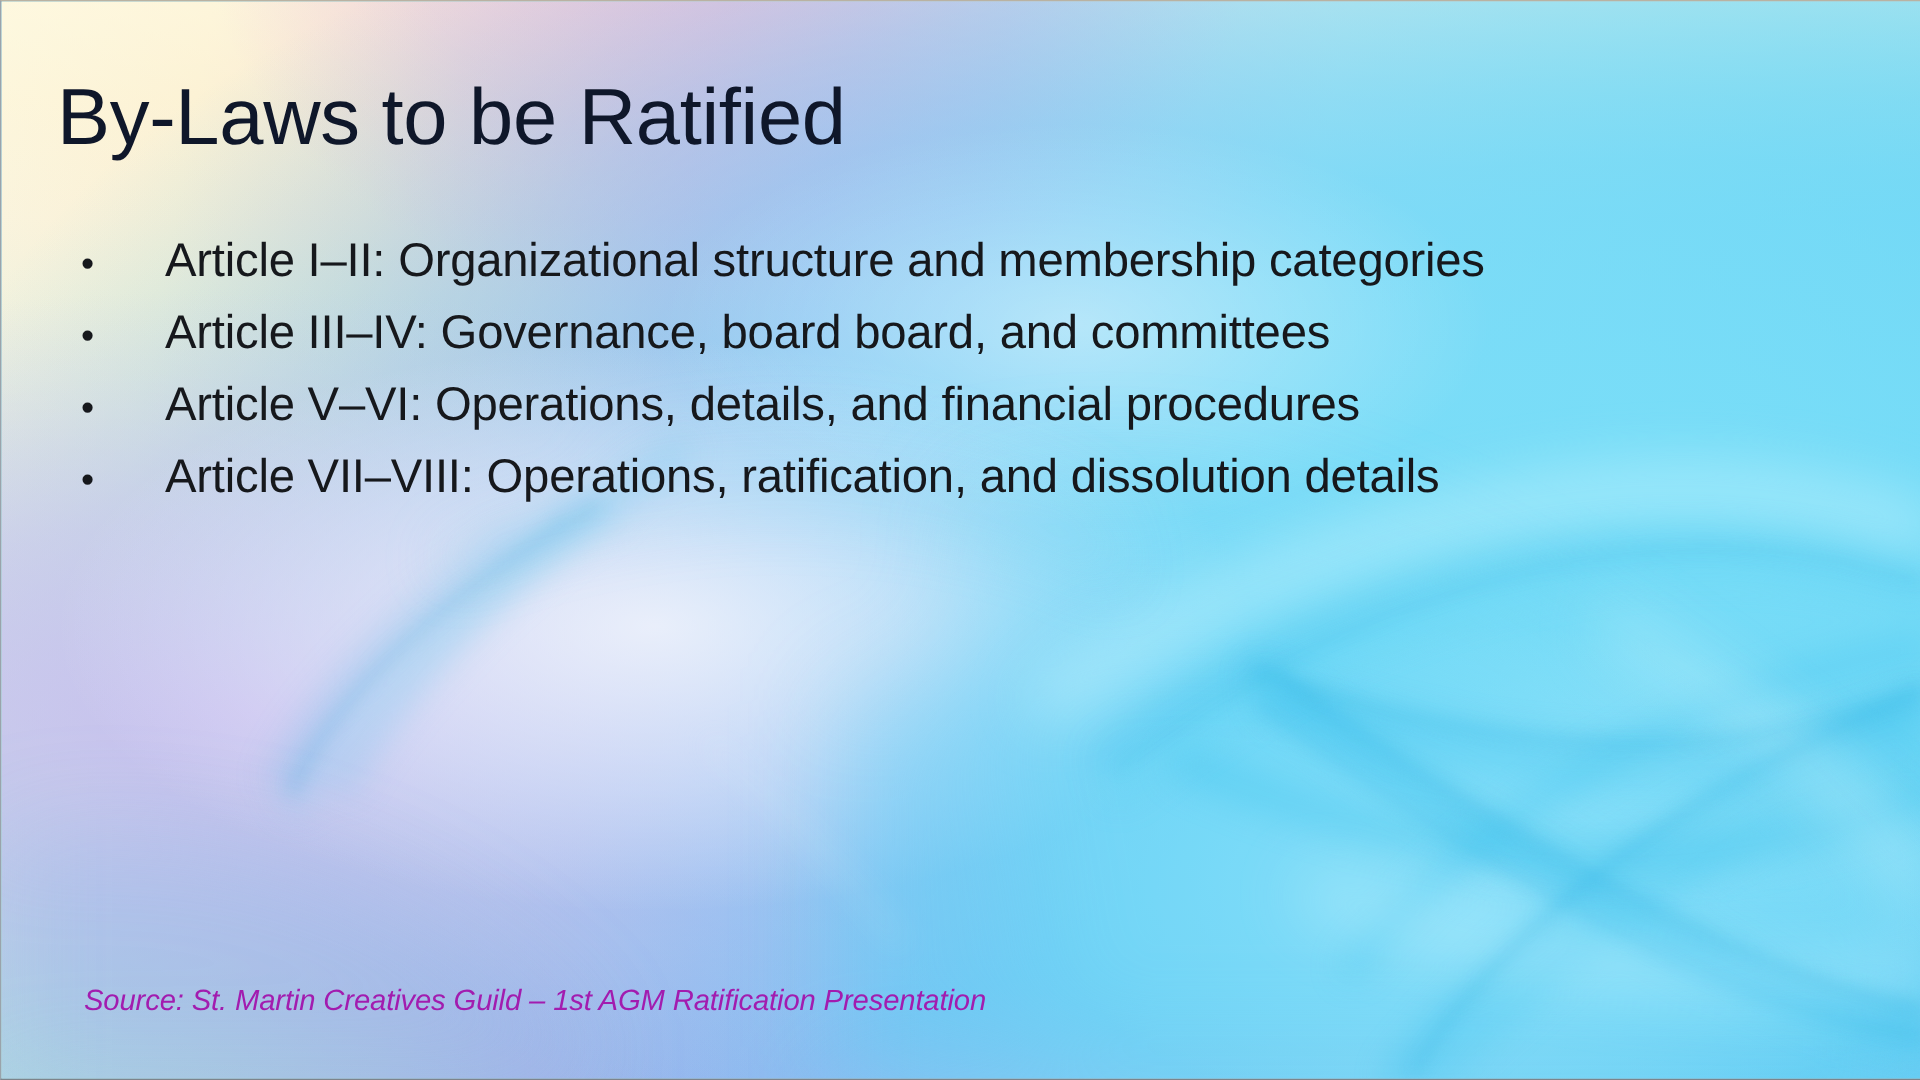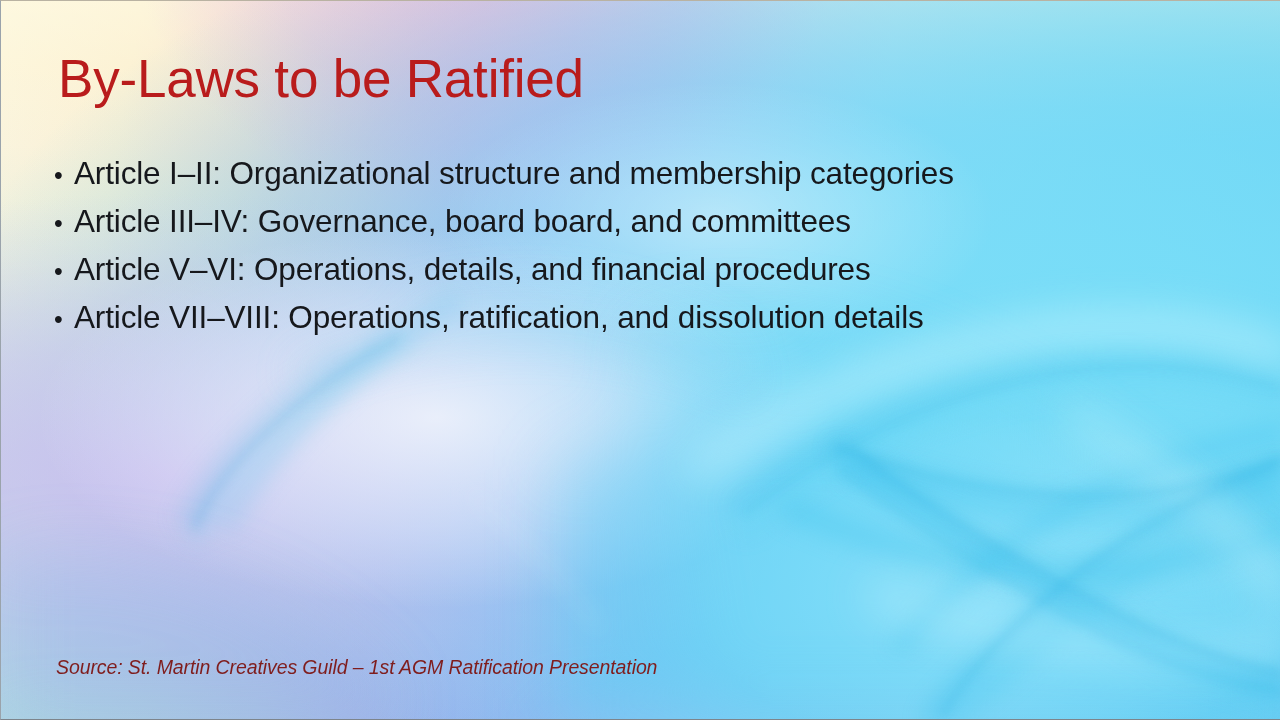--- a/index.html
+++ b/index.html
@@ -134,29 +134,29 @@
   .soft-blur-4 { filter: blur(34px); }
 
   
   .content {
     position: absolute;
     inset: 0;
   }
 
   .slide-title {
     position: absolute;
-    left: 57px;
+    left: 37px;
     top: 50px;
     width: 1100px;
     font-family: "Liberation Sans Narrow", "Liberation Sans", sans-serif;
     font-size: 53px;
     font-weight: 400;
     letter-spacing: -0.2px;
     line-height: 1.05;
-    color: #b91c1c;
+    color: #0f172a;
     white-space: nowrap;
   }
 
   .bullet-list {
     position: absolute;
     left: 53px;
     top: 154px;
     width: 1150px;
   }
 
@@ -175,31 +175,32 @@
   .bullet-glyph {
     width: 20px;
     flex: 0 0 20px;
     font-size: 25px;
     line-height: 1;
     color: #16181c;
   }
 
   .bullet-text {
     flex: 0 0 auto;
+    margin-left: 36px;
   }
 
   .source-note {
     position: absolute;
     left: 55px;
     top: 655px;
     font-family: "Liberation Sans Narrow", "Liberation Sans", sans-serif;
     font-size: 19.5px;
     font-style: italic;
     font-weight: 400;
-    color: #7f1d1d;
+    color: #a21caf;
     letter-spacing: -0.1px;
     white-space: nowrap;
   }
 </style>
 </head>
 <body>
 
 <div class="slide">
 
   <div class="bg-layer bg-base"></div>

